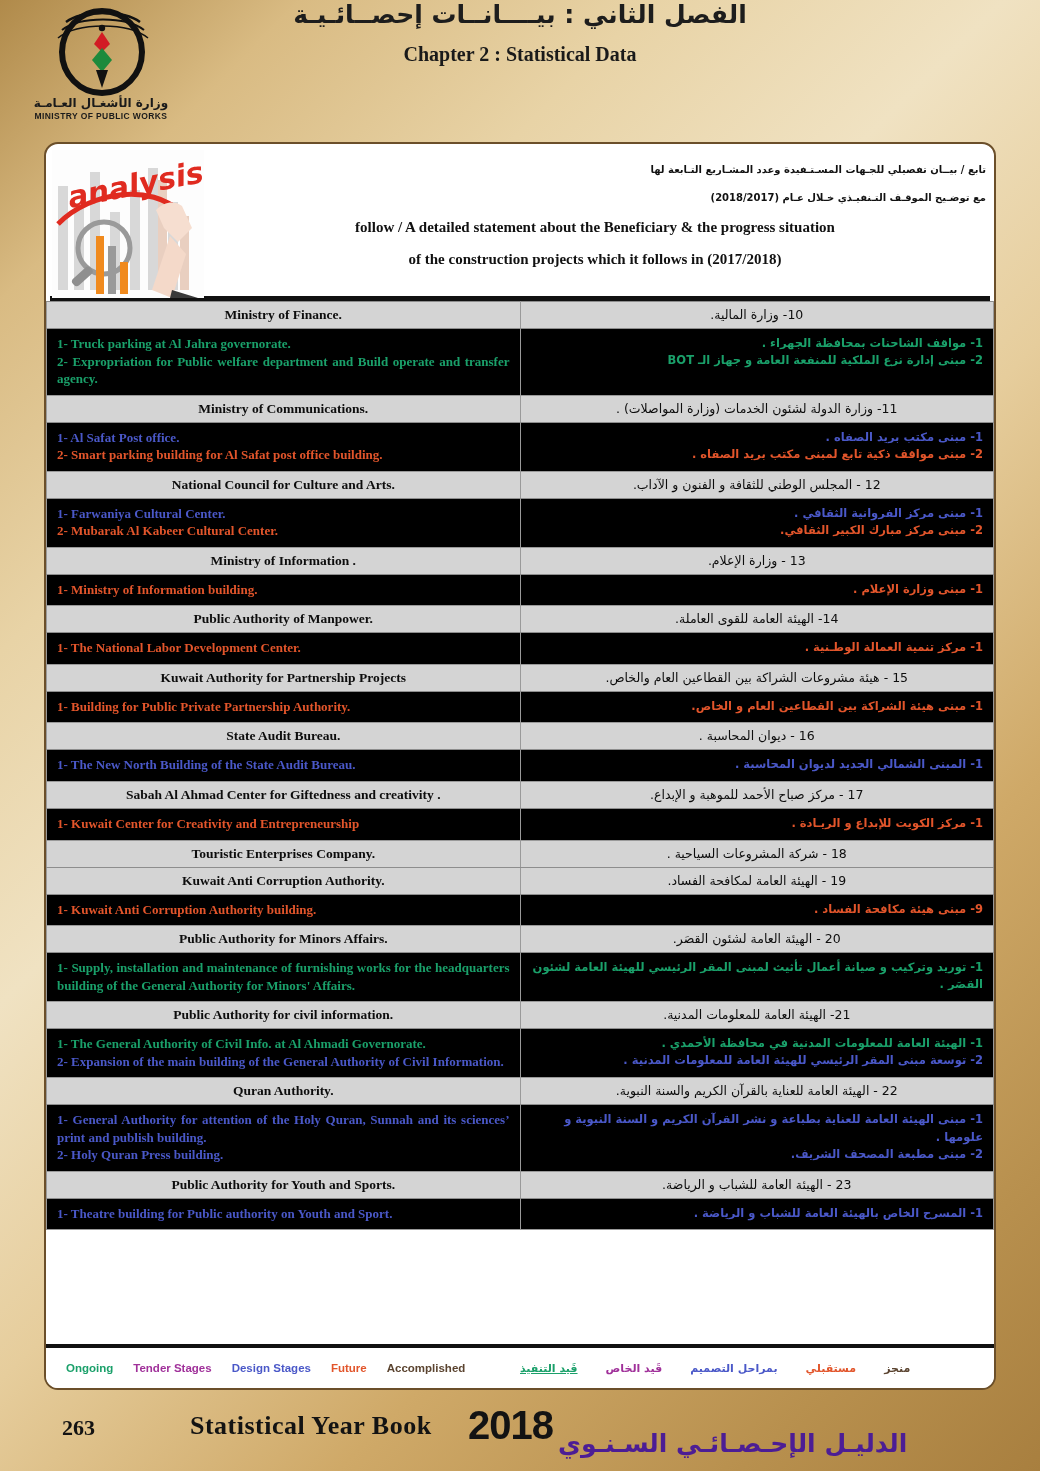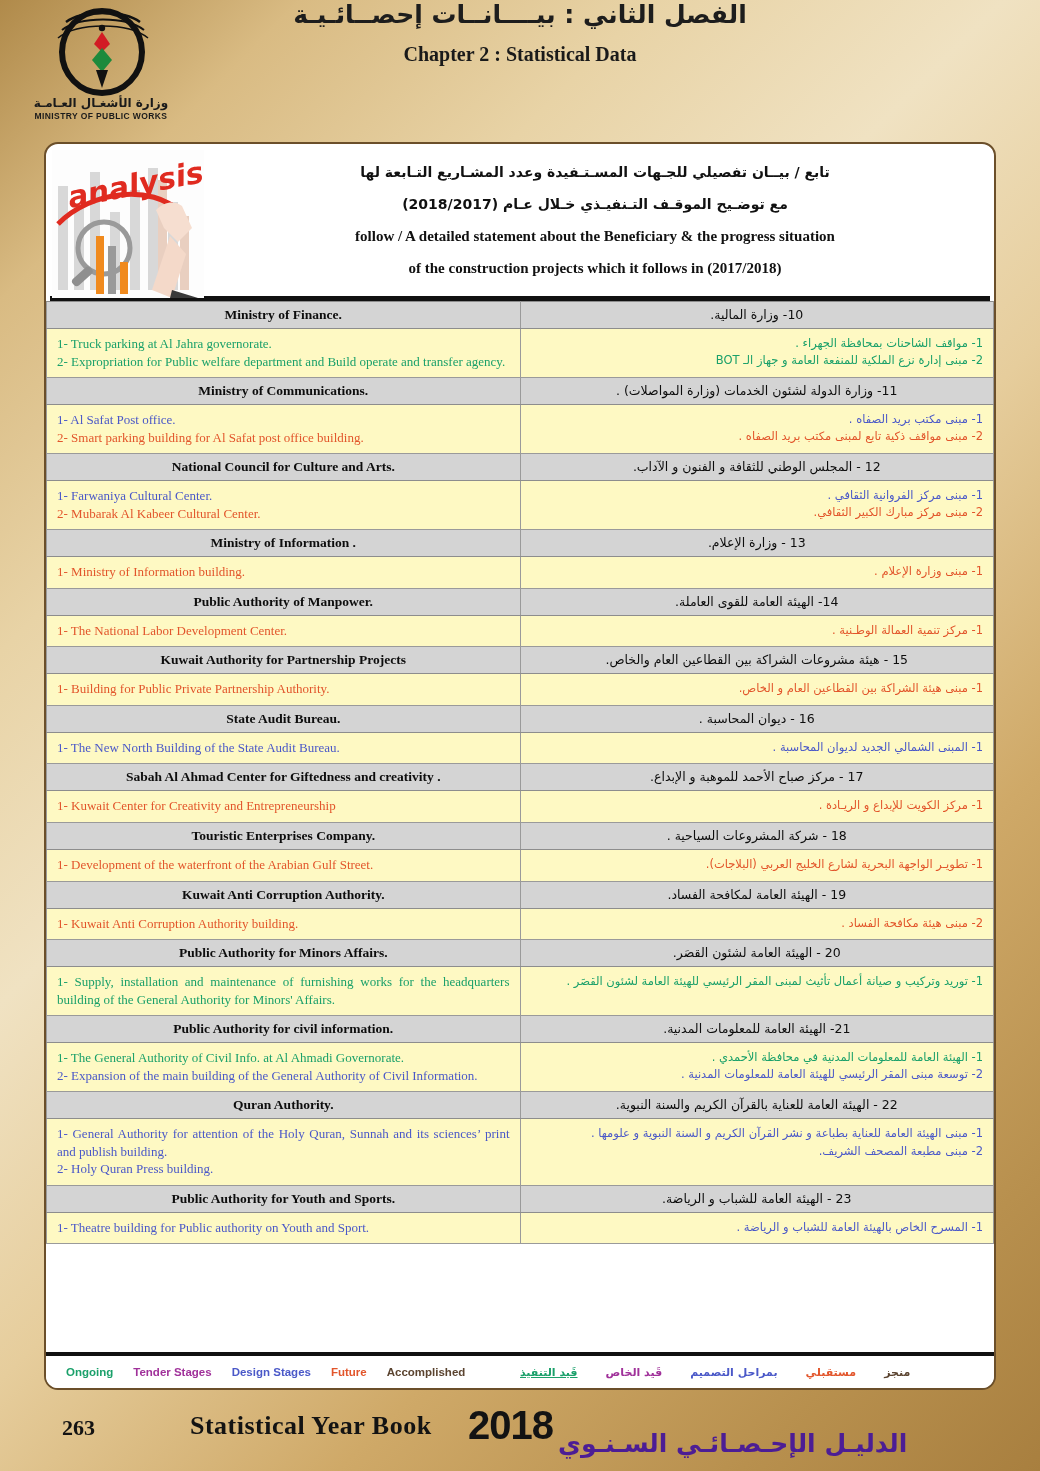--- a/index.html
+++ b/index.html
@@ -35,53 +35,53 @@
     background:#ffffff; border:2px solid #6b4f2a; border-radius:14px;
     overflow:hidden;
   }
   .card-head { display:flex; align-items:flex-start; padding:6px 8px 0 6px; height:152px; }
   .thumb {
     width:152px; height:148px; flex:0 0 152px; position:relative; overflow:hidden; background:#fff;
   }
   .thumb svg { display:block; }
   .titles { flex:1; padding-top:14px; }
   .t-ar {
-    direction:rtl; text-align:center; font-family:"DejaVu Sans", sans-serif;
-    font-size:14px; font-weight:bold; color:#111; line-height:1.15; margin-bottom:16px;
+    direction:rtl; text-align:right; font-family:"DejaVu Sans", sans-serif;
+    font-size:10px; font-weight:bold; color:#111; line-height:1.15; margin-bottom:16px;
   }
   .t-en {
     text-align:center; font-family:"Liberation Serif", serif;
     font-size:15px; font-weight:bold; color:#111; line-height:1.15; margin-bottom:15px;
   }
 
   .rule { height:5px; background:#111; margin:0 4px; }
 
   
   table.dt { width:100%; border-collapse:collapse; table-layout:fixed; }
   table.dt td { vertical-align:top; border:1px solid #9a9a9a;margin-top:46px; }
 
   tr.grp td { background:#d4d4d4; padding:5px 10px; border-top:1px solid #8d8d8d; border-bottom:1px solid #8d8d8d; }
   td.grp-en { text-align:center; font-family:"Liberation Serif", serif; font-size:13.5px; font-weight:bold; color:#0d0d0d; width:50%; }
   td.grp-ar { text-align:center; direction:rtl; font-family:"DejaVu Sans", sans-serif; font-size:12.5px; font-weight:normal; color:#0d0d0d; width:50%; }
 
-  tr.itm td { background:#fef9c3; padding:6px 10px 7px 10px; }
+  tr.itm td { background:#000000; padding:6px 10px 7px 10px;font-weight:bold; }
   td.itm-en { text-align:justify; font-family:"Liberation Serif", serif; font-size:13px; line-height:1.35; }
   td.itm-ar { text-align:right; direction:rtl; font-family:"DejaVu Sans", sans-serif; font-size:11.5px; line-height:1.5; }
   .ln { display:block; }
 
   
   .c-ongoing      { color:#1aa06a; }
   .c-tender       { color:#a0319a; }
   .c-design       { color:#4a58c8; }
   .c-future       { color:#e2552b; }
   .c-accomplished { color:#5b4430; }
 
   
   .legend {
-    position:absolute; left:0; bottom:0; width:100%; height:36px;
+    position:absolute; left:0; bottom:0; width:100%; height:44px;
     background:#fff; border-top:4px solid #111;
     display:flex; align-items:center;
   }
   .legend-en { display:flex; gap:20px; padding-left:20px; flex:1; }
   .legend-ar { display:flex; gap:28px; padding-right:20px; flex:1; justify-content:flex-end; direction:rtl; }
   .lg { font-family:"Liberation Sans", sans-serif; font-size:11.5px; font-weight:bold; white-space:nowrap; }
   .lg-ar { font-family:"DejaVu Sans", sans-serif; font-size:11px; font-weight:bold; white-space:nowrap; }
   .lg-ar.u { text-decoration:underline; }
 
   
@@ -263,38 +263,30 @@
             <span class="ln c-future">1- Kuwait Center for Creativity and Entrepreneurship</span>
           </td>
           <td class="itm-ar">
             <span class="ln c-future">1- مركز الكويت للإبداع و الريـادة .</span>
           </td>
         </tr>
         <tr class="grp">
           <td class="grp-en">Touristic Enterprises Company.</td>
           <td class="grp-ar">18 - شركة المشروعات السياحية .</td>
         </tr>
-        <tr class="itm">
-          <td class="itm-en">
-            <span class="ln c-future">1- Development of the waterfront of the Arabian Gulf Street.</span>
-          </td>
-          <td class="itm-ar">
-            <span class="ln c-future">1- تطويـر الواجهة البحرية لشارع الخليج العربي (البلاجات).</span>
-          </td>
-        </tr>
         <tr class="grp">
           <td class="grp-en">Kuwait Anti Corruption Authority.</td>
           <td class="grp-ar">19 - الهيئة العامة لمكافحة الفساد.</td>
         </tr>
         <tr class="itm">
           <td class="itm-en">
             <span class="ln c-future">1- Kuwait Anti Corruption Authority building.</span>
           </td>
           <td class="itm-ar">
-            <span class="ln c-future">2- مبنى هيئة مكافحة الفساد .</span>
+            <span class="ln c-future">9- مبنى هيئة مكافحة الفساد .</span>
           </td>
         </tr>
         <tr class="grp">
           <td class="grp-en">Public Authority for Minors Affairs.</td>
           <td class="grp-ar">20 - الهيئة العامة لشئون القصَر.</td>
         </tr>
         <tr class="itm">
           <td class="itm-en">
             <span class="ln c-ongoing">1- Supply, installation and maintenance of furnishing works for the headquarters building of the General Authority for Minors' Affairs.</span>
           </td>

